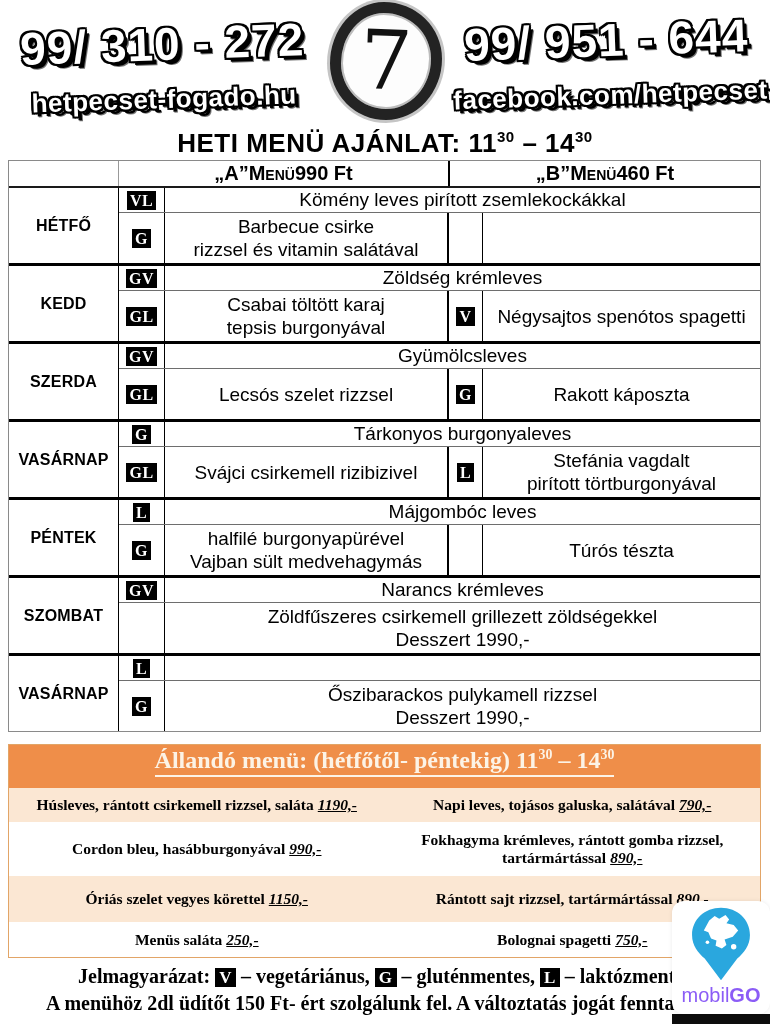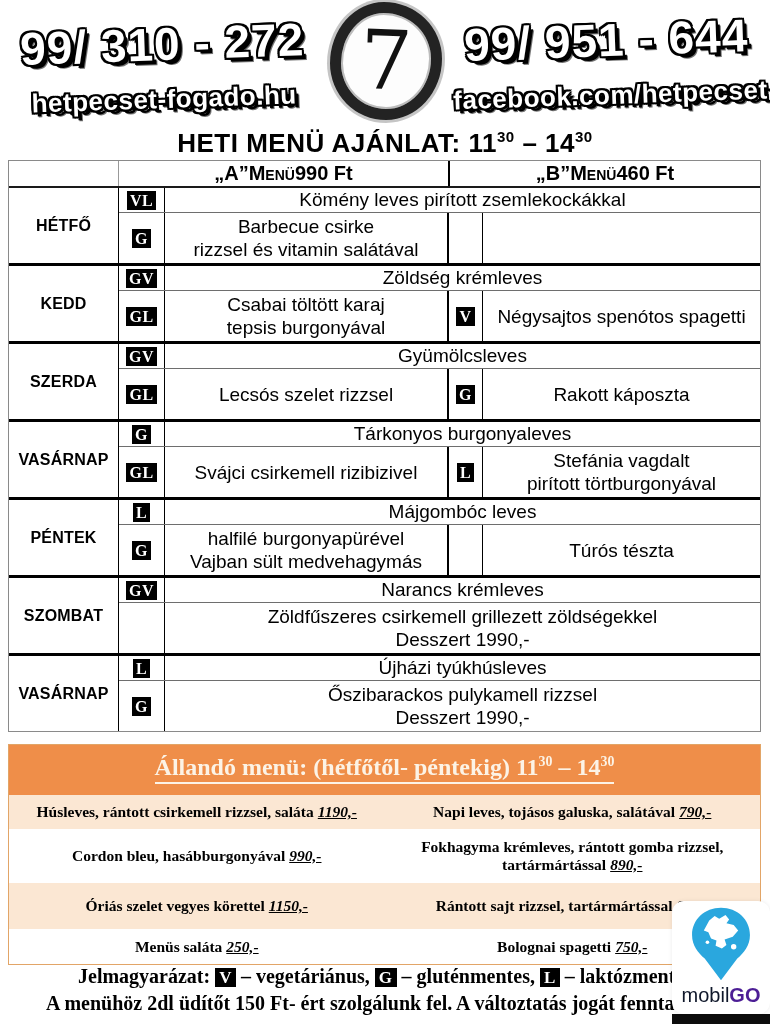--- a/index.html
+++ b/index.html
@@ -48,21 +48,21 @@
   .badge:empty { display:none; }
   .stext { flex:1; display:flex; align-items:center; justify-content:center; font-size:19px; }
   .cellA { width:284px; border-right:2px solid #000; }
   .cellB { flex:1; }
   .ctext { height:100%; display:flex; flex-direction:column; align-items:center; justify-content:center;
            text-align:center; font-size:19px; line-height:23px; }
   .ln { display:block; }
 
   
   .standing { position:absolute; left:8px; top:744px; width:753px; border:1px solid #e2a567; background:#fff; }
-  .st-head { background:#EF8E49; text-align:center; padding:9px 0 11px; }
+  .st-head { background:#EF8E49; text-align:center; padding:2px 0 11px; }
   .st-title { display:inline-block; font-family:"Liberation Serif", serif; font-weight:bold; font-size:24px;
               color:#FCF3E6; border-bottom:2px solid #FCF3E6; padding-bottom:1px; }
   .srow { display:flex; font-family:"Liberation Serif", serif; font-weight:bold; font-size:15.5px; }
   .srow.peach { background:#FBE7D3; }
   .scol { width:50%; display:flex; align-items:center; justify-content:center; text-align:center; padding:7px 16px; }
   .r1 .scol { min-height:34px; }
   .r2 .scol { min-height:54px; }
   .r3 .scol { min-height:46px; }
   .r4 .scol { min-height:35px; }
   .price { font-style:italic; text-decoration:underline; margin-left:4px; }
@@ -71,22 +71,22 @@
   
   .legend { position:absolute; left:0; right:0; top:963px; text-align:center;
             font-family:"Liberation Serif", serif; font-weight:bold; font-size:20px; line-height:27px; }
   .legend .badge { font-size:17px; line-height:20px; padding:0 4px; }
 
   
   .mobilgo { position:absolute; left:672px; top:901px; width:98px; height:113px; background:#fff;
              border-radius:12px; z-index:5; display:flex; flex-direction:column; align-items:center;
              justify-content:flex-start; padding-top:5px; box-shadow:0 0 4px rgba(0,0,0,.08); }
   .mg-text { font-size:20px; letter-spacing:0; margin-top:2px; }
-  .mg-mobil { color:#0f172a; font-weight:normal; }
-  .mg-go { color:#4c1d95; font-weight:bold; }
+  .mg-mobil { color:#8b5cf6; font-weight:normal; }
+  .mg-go { color:#8b5cf6; font-weight:bold; }
   .mg-bar { position:absolute; left:672px; top:1014px; width:98px; height:10px; background:#0d0d0d; z-index:6; }
 </style>
 </head>
 <body>
 
 <div class="page">
 
   <div>
     <div class="hdr-left">
       <div class="outline phone">99/ 310 - 272</div>
@@ -286,21 +286,20 @@
       </div>
     </div>
 
     <div class="group">
       <div class="day">VASÁRNAP</div>
       <div class="rows">
         <div class="soup">
           <div class="bcell">
               <span class="badge">L</span>
             </div>
-          <div class="stext">Újházi tyúkhúsleves</div>
         </div>
         <div class="mainr">
           <div class="bcell">
               <span class="badge">G</span>
             </div>
           <div class="cellB">
               <div class="ctext">
                 <span class="ln">Őszibarackos pulykamell rizzsel</span>
                 <span class="ln">Desszert 1990,-</span>
               </div>

